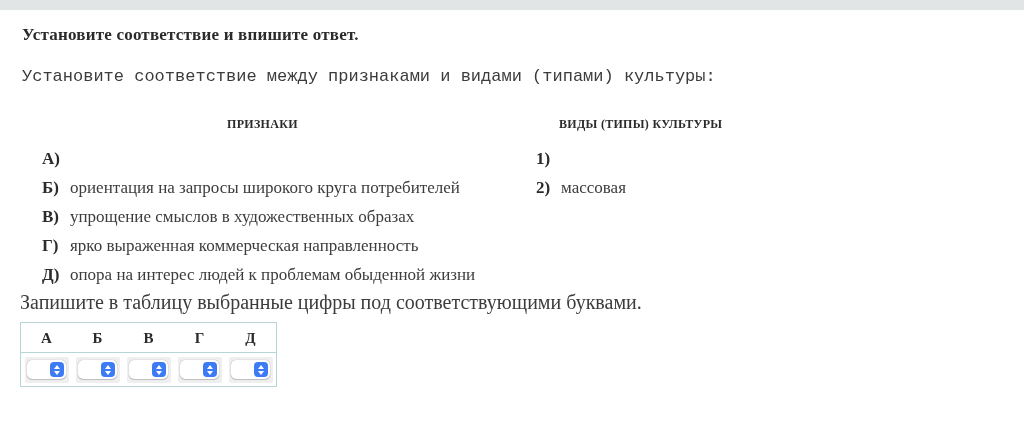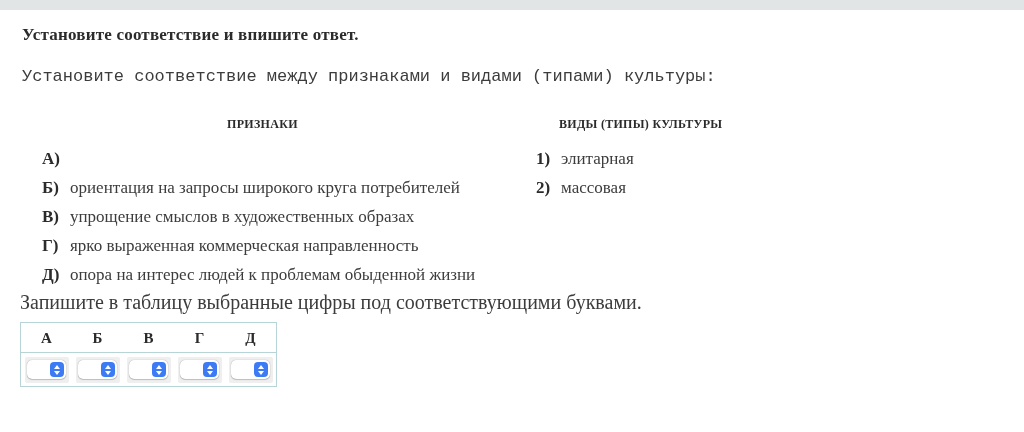--- a/index.html
+++ b/index.html
@@ -130,21 +130,20 @@
   </div>
   <div class="row">
     <span class="key">Д)</span>
     <span class="txt">опора на интерес людей к проблемам обыденной жизни</span>
   </div>
 </div>
 
 <div class="list types">
   <div class="row">
     <span class="key">1)</span>
-    <span class="txt">элитарная</span>
   </div>
   <div class="row">
     <span class="key">2)</span>
     <span class="txt">массовая</span>
   </div>
 </div>
 
 <p class="note">Запишите в таблицу выбранные цифры под соответствующими буквами.</p>
 
 <div class="answer-table">

